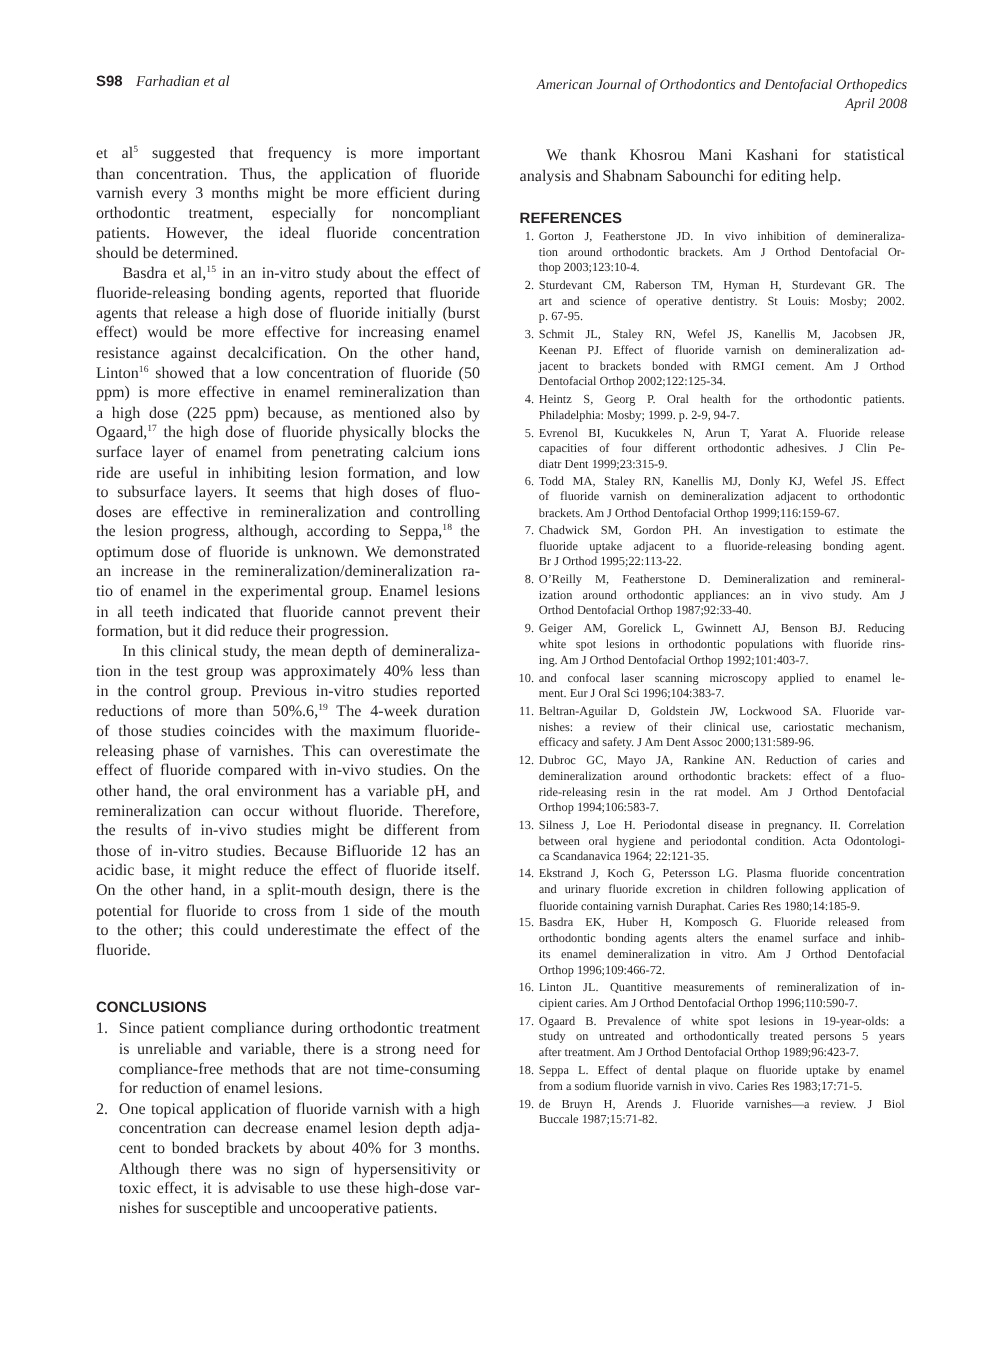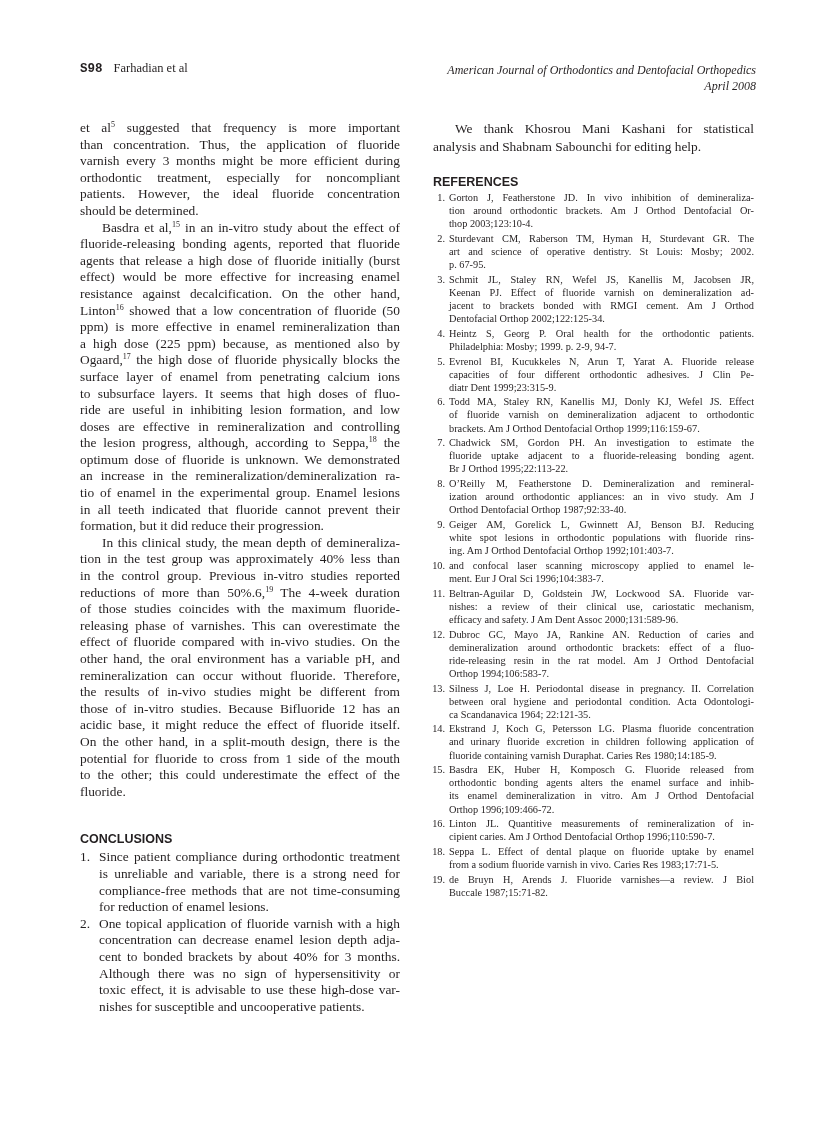--- a/index.html
+++ b/index.html
@@ -1,19 +1,19 @@
 <!DOCTYPE html>
 <html><head>
 <meta charset="utf-8">
 <style>
   html, body { margin: 0; padding: 0; background: #ffffff; }
   body { width: 838px; height: 1122px; position: relative; overflow: hidden; color: #231f20; font-family: "Liberation Serif", serif; }
   .header-left { position: absolute; left: 80px; top: 61px; font-size: 12px; }
-  .header-left .pg { font-family: Liberation Mono, monospace; font-weight: bold; font-size: 12.5px; margin-right: 8px; }
-  .header-left .auth { font-size: 12.5px; }
+  .header-left .pg { font-family: Liberation Sans, sans-serif; font-weight: bold; font-size: 12.5px; margin-right: 8px; }
+  .header-left .auth { font-style: italic; font-size: 12.5px; }
   .header-right { position: absolute; right: 82px; top: 62px; text-align: right; font-style: italic; font-size: 12px; line-height: 16px; }
   .col { position: absolute; top: 120px; }
   .col-left { left: 80px; width: 320px; }
   .col-right { left: 433px; width: 321px; }
   .body-text { font-size: 13.4px; line-height: 16.6px; }
   .line { display: block; text-align: justify; text-align-last: justify; white-space: nowrap; height: 16.6px; }
   .line.last { text-align-last: left; }
   .indent { padding-left: 22px; }
   sup { font-size: 8px; line-height: 0; vertical-align: 5px; }
   .section-head { font-family: "Liberation Sans", sans-serif; font-weight: bold; font-size: 12.5px; margin: 0; }
@@ -53,22 +53,22 @@
         <span class="line indent">Basdra et al,<sup>15</sup> in an in-vitro study about the effect of</span>
         <span class="line">fluoride-releasing bonding agents, reported that fluoride</span>
         <span class="line">agents that release a high dose of fluoride initially (burst</span>
         <span class="line">effect) would be more effective for increasing enamel</span>
         <span class="line">resistance against decalcification. On the other hand,</span>
         <span class="line">Linton<sup>16</sup> showed that a low concentration of fluoride (50</span>
         <span class="line">ppm) is more effective in enamel remineralization than</span>
         <span class="line">a high dose (225 ppm) because, as mentioned also by</span>
         <span class="line">Ogaard,<sup>17</sup> the high dose of fluoride physically blocks the</span>
         <span class="line">surface layer of enamel from penetrating calcium ions</span>
+        <span class="line">ride are useful in inhibiting lesion formation, and low</span>
         <span class="line">to subsurface layers. It seems that high doses of fluo-</span>
-        <span class="line">ride are useful in inhibiting lesion formation, and low</span>
         <span class="line">doses are effective in remineralization and controlling</span>
         <span class="line">the lesion progress, although, according to Seppa,<sup>18</sup> the</span>
         <span class="line">optimum dose of fluoride is unknown. We demonstrated</span>
         <span class="line">an increase in the remineralization/demineralization ra-</span>
         <span class="line">tio of enamel in the experimental group. Enamel lesions</span>
         <span class="line">in all teeth indicated that fluoride cannot prevent their</span>
         <span class="line last">formation, but it did reduce their progression.</span>
       </div>
       <div class="para">
         <span class="line indent">In this clinical study, the mean depth of demineraliza-</span>
@@ -207,20 +207,26 @@
         <span class="line">orthodontic bonding agents alters the enamel surface and inhib-</span>
         <span class="line">its enamel demineralization in vitro. Am J Orthod Dentofacial</span>
         <span class="line last">Orthop 1996;109:466-72.</span>
       </div>
       <div class="ref">
         <span class="ref-num">16.</span>
         <span class="line">Linton JL. Quantitive measurements of remineralization of in-</span>
         <span class="line last">cipient caries. Am J Orthod Dentofacial Orthop 1996;110:590-7.</span>
       </div>
       <div class="ref">
+        <span class="ref-num">17.</span>
+        <span class="line">Ogaard B. Prevalence of white spot lesions in 19-year-olds: a</span>
+        <span class="line">study on untreated and orthodontically treated persons 5 years</span>
+        <span class="line last">after treatment. Am J Orthod Dentofacial Orthop 1989;96:423-7.</span>
+      </div>
+      <div class="ref">
         <span class="ref-num">18.</span>
         <span class="line">Seppa L. Effect of dental plaque on fluoride uptake by enamel</span>
         <span class="line last">from a sodium fluoride varnish in vivo. Caries Res 1983;17:71-5.</span>
       </div>
       <div class="ref">
         <span class="ref-num">19.</span>
         <span class="line">de Bruyn H, Arends J. Fluoride varnishes—a review. J Biol</span>
         <span class="line last">Buccale 1987;15:71-82.</span>
       </div>
     </div>

